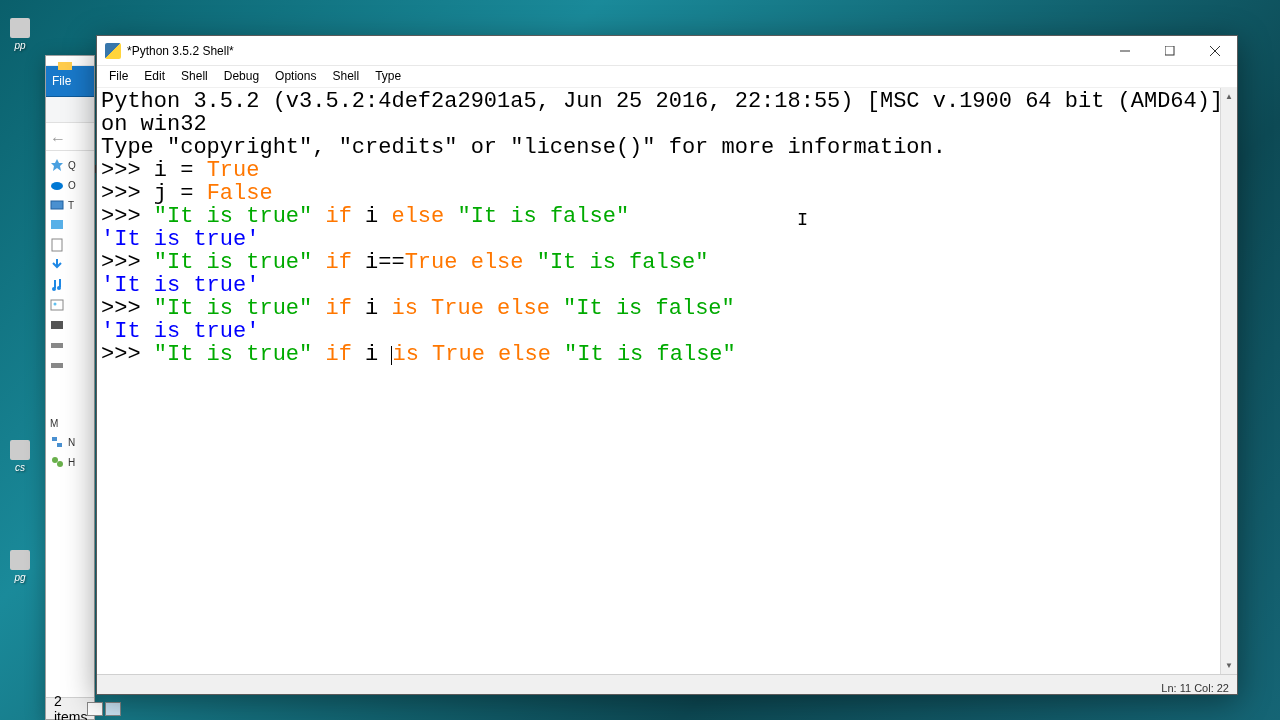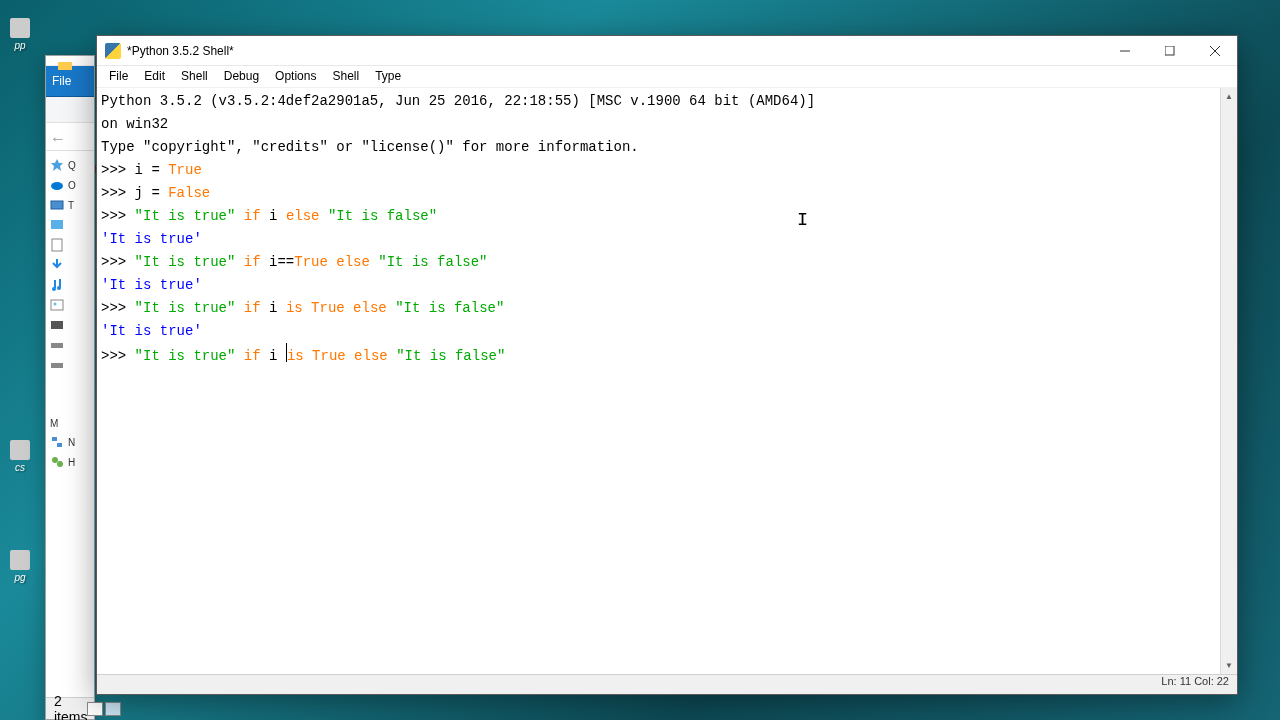--- a/index.html
+++ b/index.html
@@ -142,21 +142,21 @@
 .shell-body {
   flex: 1;
   position: relative;
   overflow: hidden;
 }
 .shell-content {
   position: absolute;
   inset: 0 17px 0 0;
   padding: 2px 4px;
   font-family: "Courier New", monospace;
-  font-size: 14px;
+  font-size: 22px;
   line-height: 23px;
   white-space: pre;
   color: #000;
   overflow: hidden;
 }
 .scrollbar {
   position: absolute;
   right: 0;
   top: 0;
   bottom: 0;
@@ -173,21 +173,21 @@
   font-size: 8px;
   color: #606060;
 }
 
 .statusbar {
   height: 20px;
   background: #f0f0f0;
   border-top: 1px solid #d0d0d0;
   display: flex;
   justify-content: flex-end;
-  align-items: flex-start;
+  align-items: flex-end;
   font-size: 11px;
   padding: 0 8px;
   color: #333;
 }
 
 
 .kw { color: #ff7700; }
 .str { color: #00aa00; }
 .out { color: #0000ff; }
 .text-cursor {

